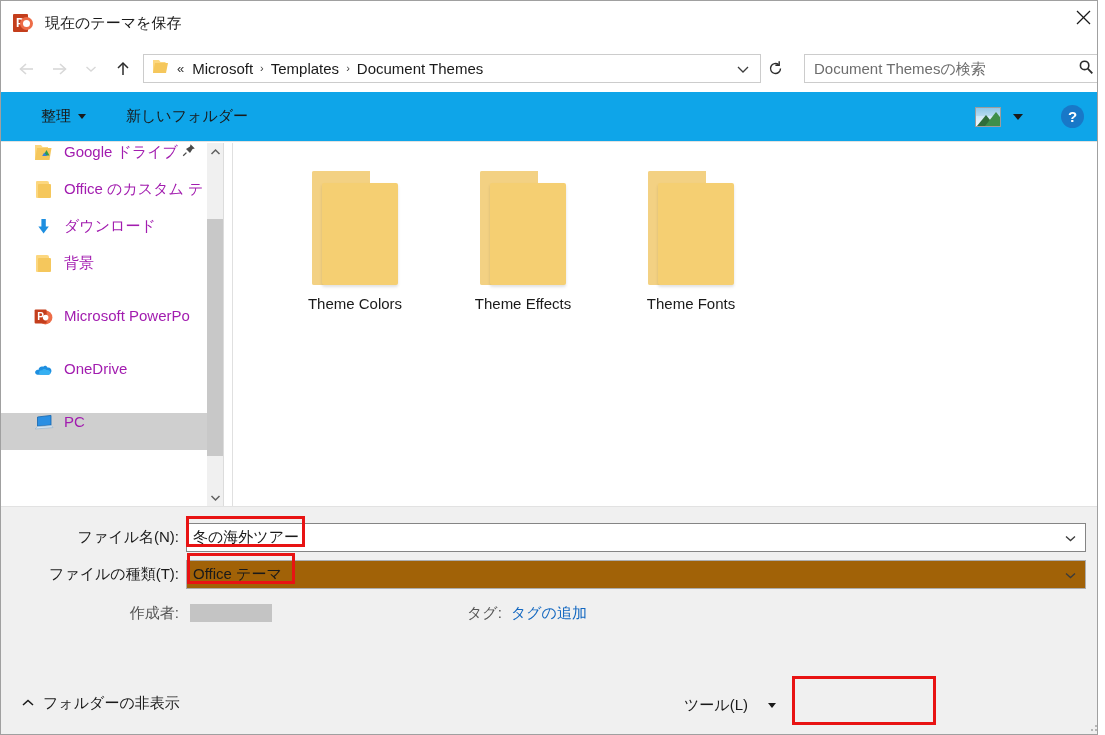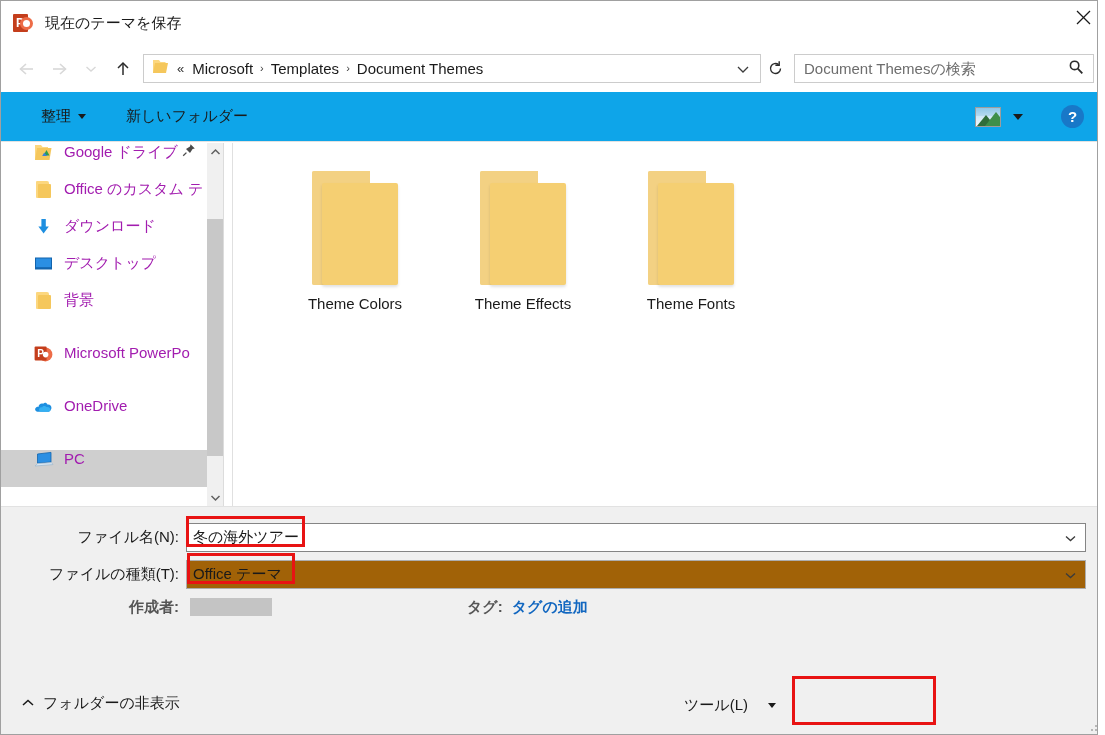--- a/index.html
+++ b/index.html
@@ -151,21 +151,21 @@
   }
   .refresh-btn {
     width: 28px; height: 29px;
     display: flex;
     align-items: center;
     justify-content: center;
     flex: 0 0 auto;
   }
   .searchbox {
     flex: 0 0 auto;
-    margin-left: 5px;
+    margin-left: 15px;
     width: 300px;
     height: 29px;
     border: 1px solid #cccccc;
     background: #ffffff;
     display: flex;
     align-items: center;
     box-sizing: border-box;
   }
   .search-input {
     border: none;
@@ -431,21 +431,21 @@
   }
   .form-row {
     position: absolute;
     left: 0;
     width: 1105px;
     display: flex;
     align-items: center;
   }
   .row-filename { top: 15px; height: 31px; }
   .row-filetype { top: 52px; height: 31px; }
-  .row-author   { top: 87px; height: 26px; font-weight: bold; }
+  .row-author   { top: 93px; height: 26px; }
 
   .form-label {
     font-size: 15px;
     color: #1a1a1a;
     text-align: right;
     white-space: nowrap;
     flex: 0 0 auto;
   }
   .lbl-w { width: 178px; }
   .combo {
@@ -687,29 +687,20 @@
       <div class="nav-item">
         <span class="nav-ico">
           <svg width="22" height="20" viewBox="0 0 22 20" aria-hidden="true">
             <rect x="8.4" y="2" width="4.4" height="8" fill="#1e8fe0"></rect>
             <path d="M5.4 9.4 H15.8 L10.6 16.4 Z" fill="#1e8fe0"></path>
           </svg>
         </span>
         <span class="nav-label">ダウンロード</span>
       </div>
 
-      <div class="nav-item">
-        <span class="nav-ico">
-          <svg width="22" height="20" viewBox="0 0 22 20" aria-hidden="true">
-            <rect x="2.5" y="4" width="16" height="11" fill="#2b8fe3" stroke="#1364ad" stroke-width="1"></rect>
-            <rect x="2.5" y="13.2" width="16" height="1.8" fill="#1364ad"></rect>
-          </svg>
-        </span>
-        <span class="nav-label">デスクトップ</span>
-      </div>
 
       <div class="nav-item">
         <span class="nav-ico">
           <div class="f-sm">
               <div class="back"></div>
               <div class="front"></div>
             </div>
         </span>
         <span class="nav-label">背景</span>
       </div>

